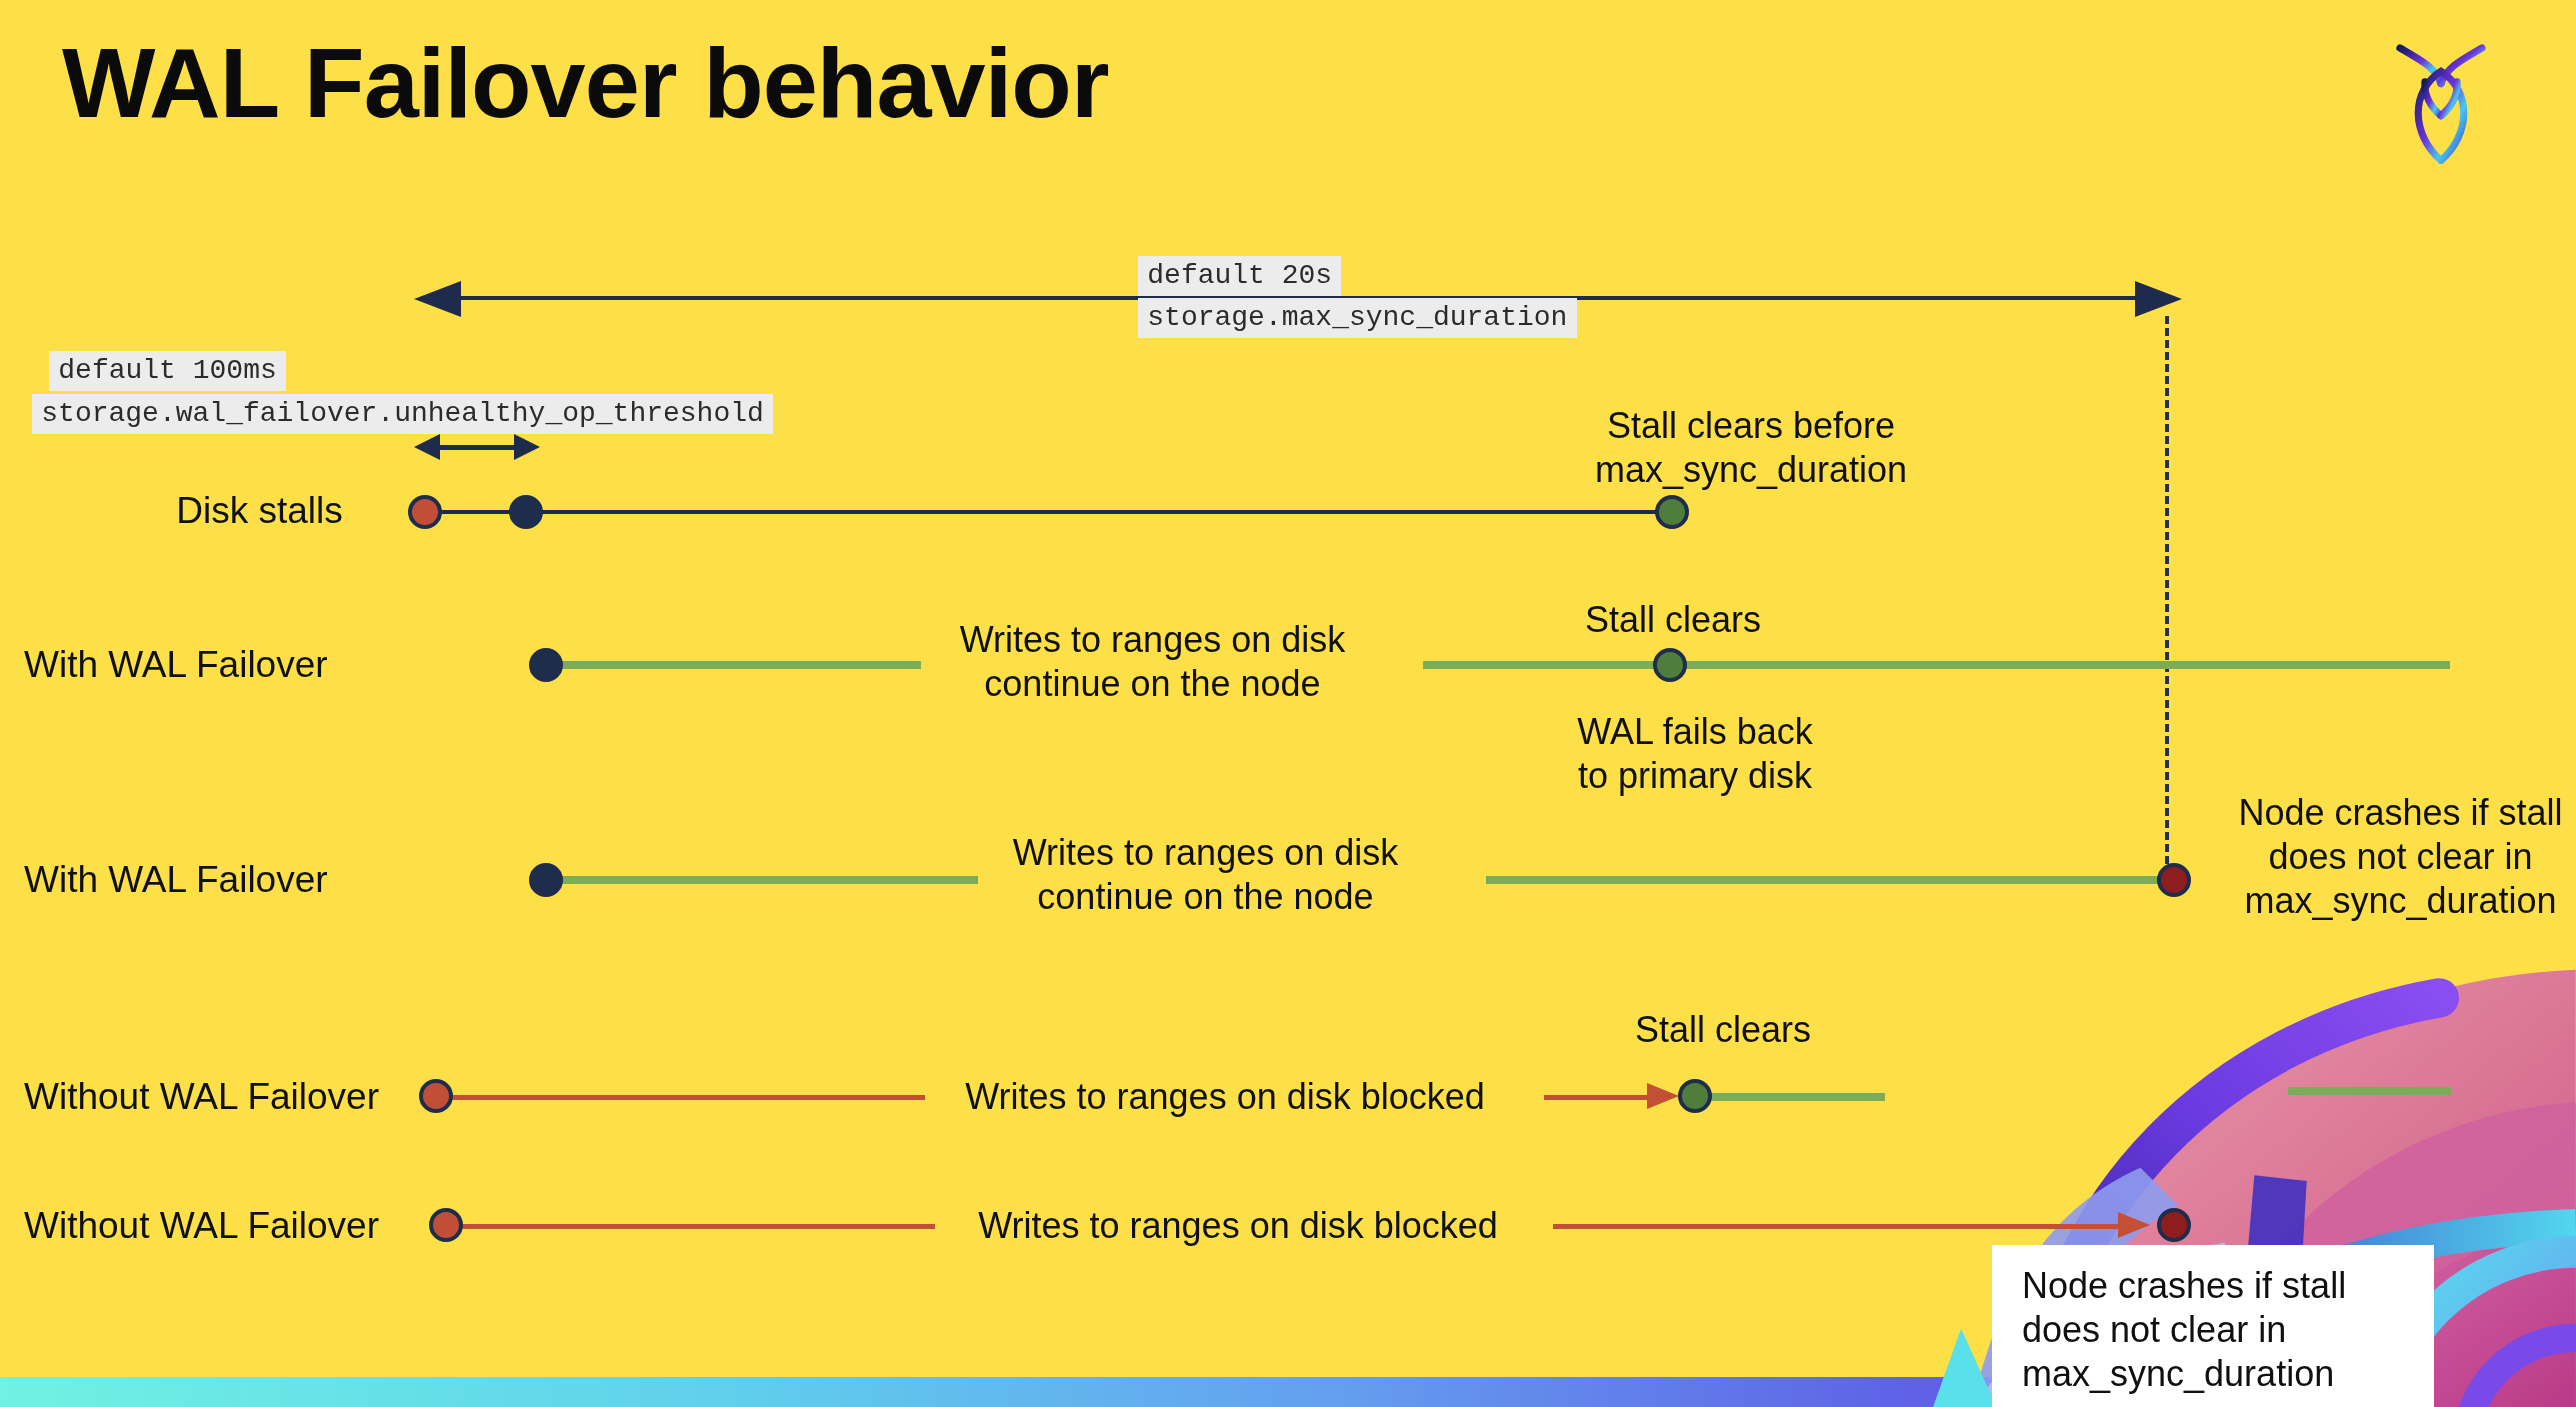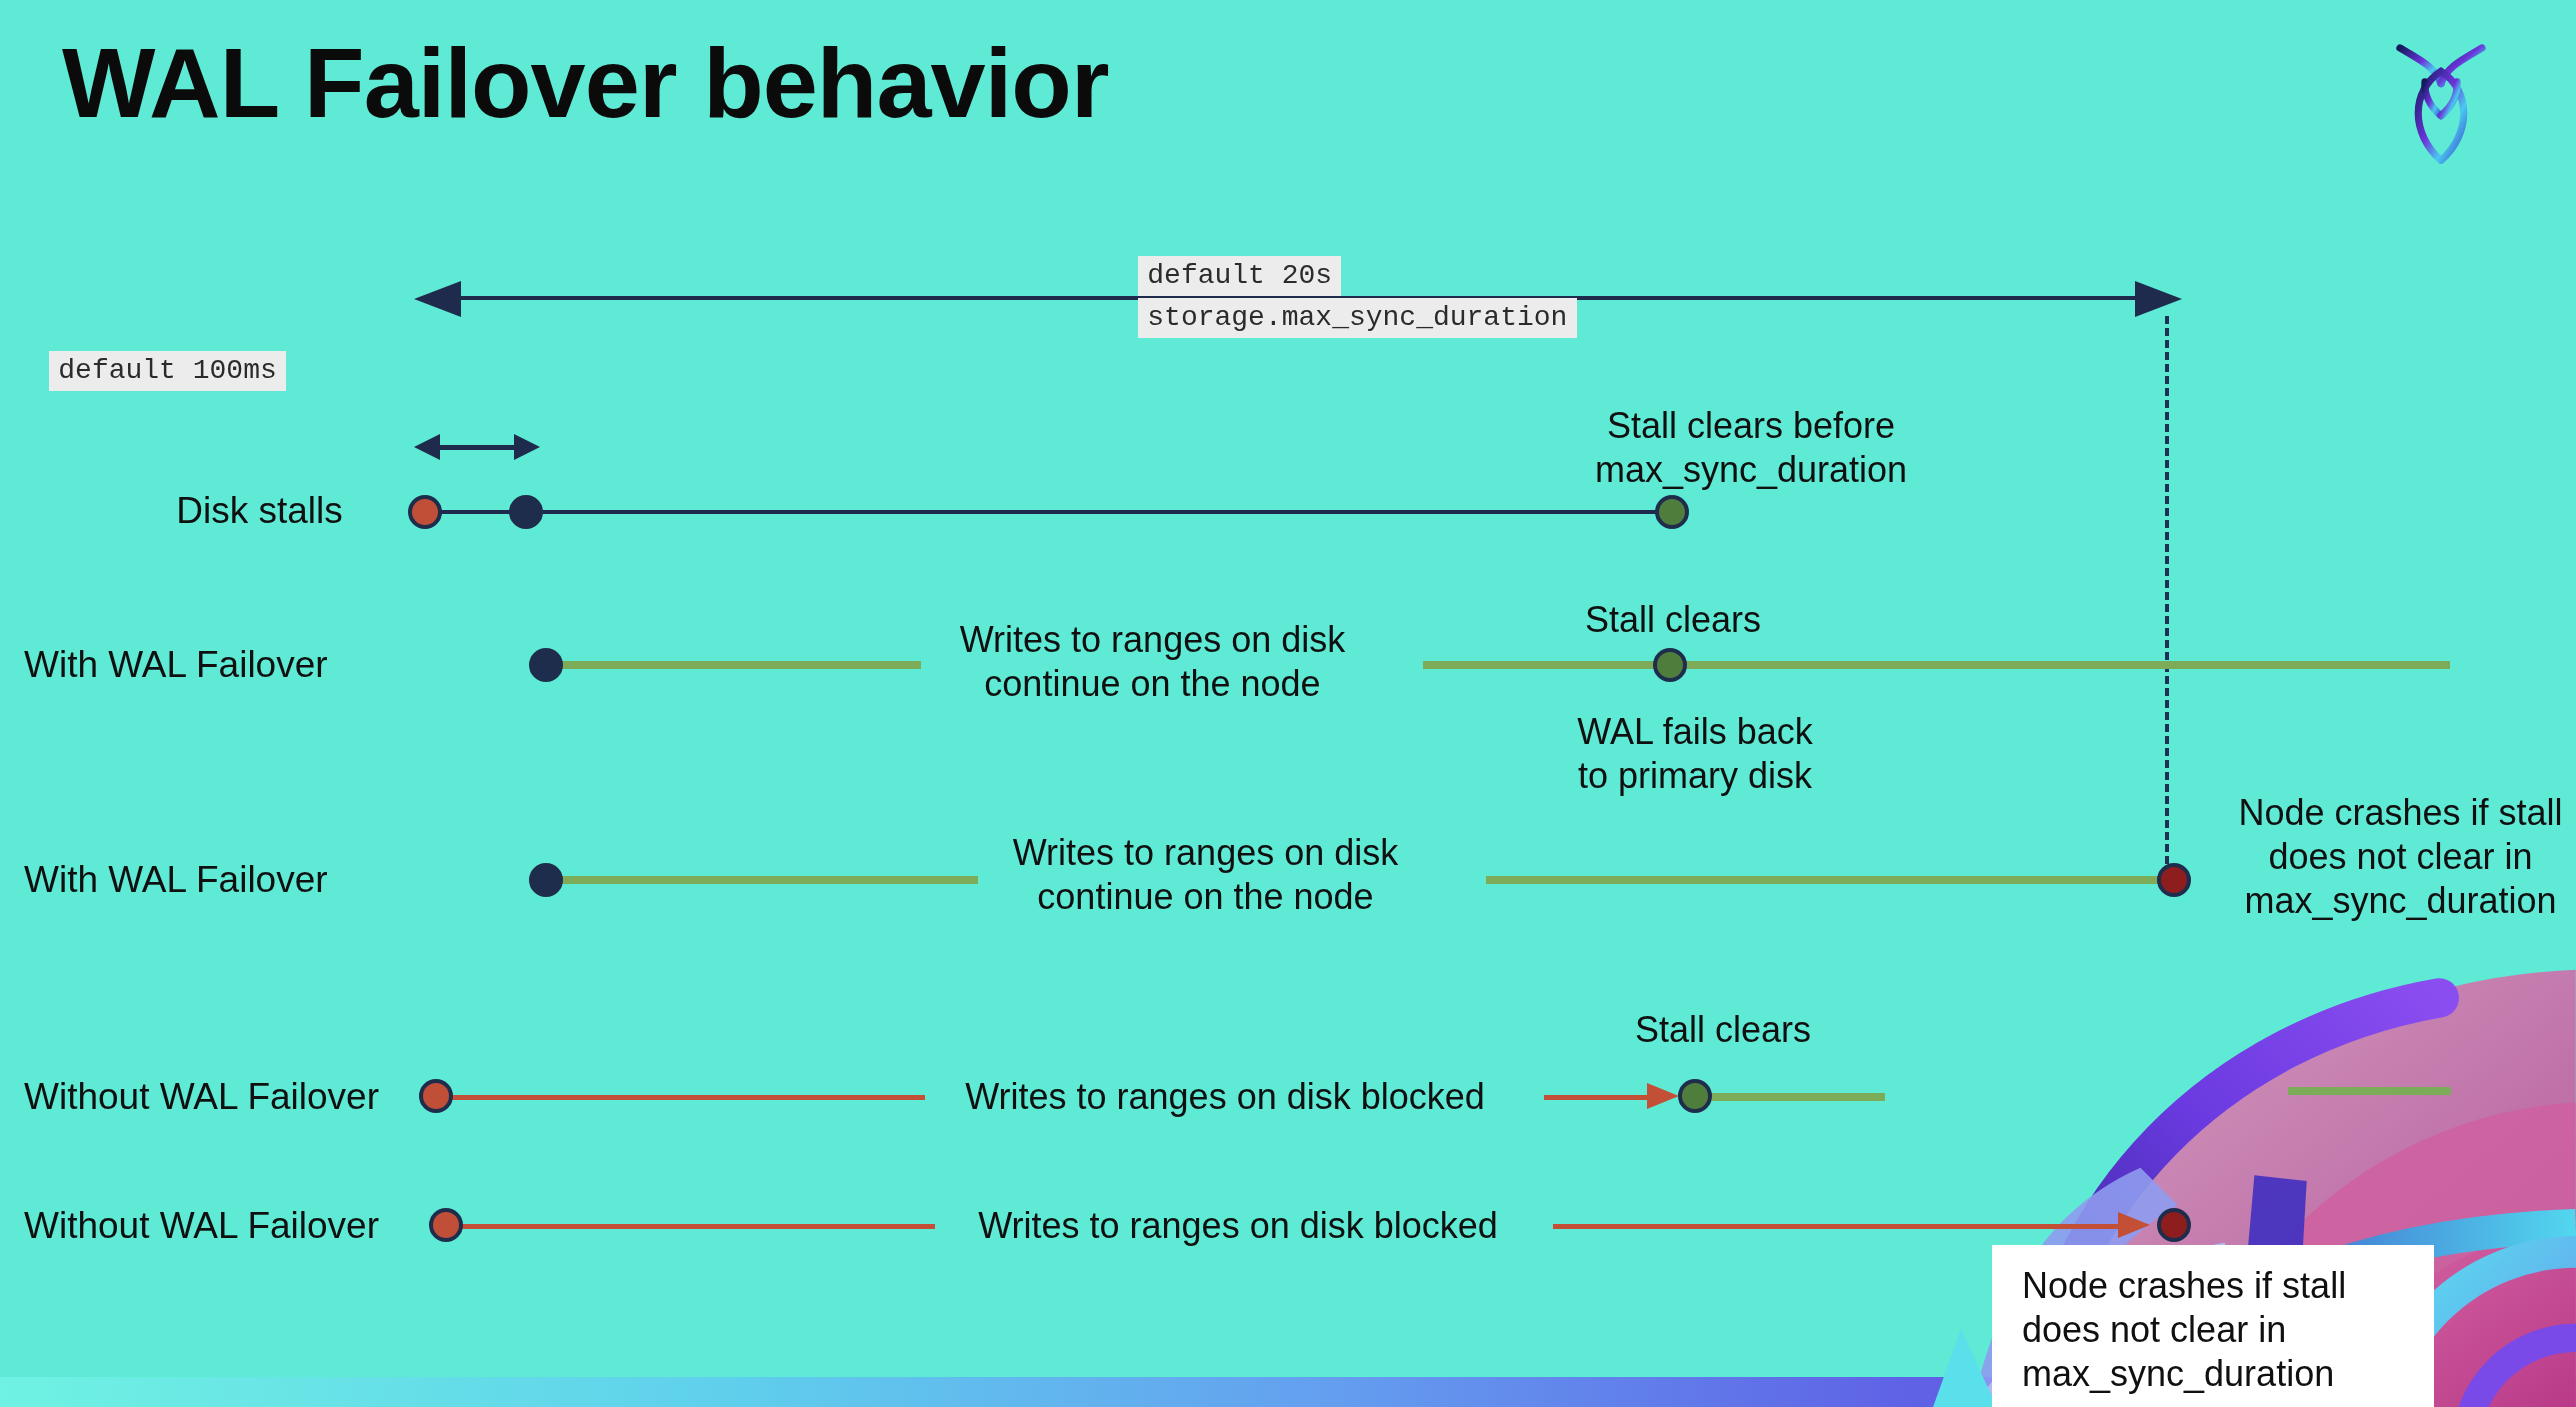--- a/index.html
+++ b/index.html
@@ -1,16 +1,16 @@
 <!DOCTYPE html>
 <html style="font-size:15px"><head>
 <meta charset="utf-8">
 <style>
   html,body{margin:0;padding:0;background:#ffffff;}
-  .stage{position:relative;width:2576px;height:1408px;background:#5eead4;overflow:hidden;
+  .stage{position:relative;width:2576px;height:1408px;background:#fde047;overflow:hidden;
          font-family:"Liberation Sans", sans-serif;}
   .title{position:absolute;left:62px;top:26px;font-size:99px;font-weight:800;
          letter-spacing:-0.9px;color:#0b0b0b;white-space:nowrap;}
   .chip{position:absolute;font-family:"Liberation Mono","DejaVu Sans Mono",monospace;
         font-size:28px;line-height:36px;color:#2b2b2b;background:#ececec;
         padding:1.9px 9.3px;white-space:pre;z-index:5;}
   .ann{position:absolute;font-size:36px;line-height:44px;color:#101010;
        white-space:pre-line;text-align:center;z-index:6;}
   .ann-left{text-align:center;}
   .rowlab{position:absolute;font-size:37px;color:#101010;white-space:nowrap;z-index:6;}
@@ -106,20 +106,21 @@
     </g>
   </svg>
 
   <div class="tl line-navy" style="left:455px;top:296px;width:1682px;"></div>
   <div class="ah ah-left-big" style="left:414px;top:281px;"></div>
   <div class="ah ah-right-big" style="left:2135px;top:281px;"></div>
   <div class="chip" style="left:1138px;top:256px;">default 20s</div>
   <div class="chip" style="left:1138px;top:298px;">storage.max_sync_duration</div>
 
   <div class="chip" style="left:49px;top:351px;">default 100ms</div>
+  <div class="chip" style="left:32px;top:394px;">storage.wal_failover.unhealthy_op_threshold</div>
   <div class="tl line-navy" style="left:436px;top:445px;width:82px;height:4.7px;"></div>
   <div class="ah ah-left-sm" style="left:414px;top:434px;"></div>
   <div class="ah ah-right-sm" style="left:514px;top:434px;"></div>
 
   <div class="dashline" style="left:2165px;top:316px;height:548px;"></div>
 
   <div class="rowlab rowlab-right" style="left:131px;top:490px;width:257px;">Disk stalls</div>
   <div class="tl line-navy" style="left:425px;top:510px;width:1247px;"></div>
   <div class="dot dot-red" style="left:425px;top:512px;"></div>
   <div class="dot dot-navy" style="left:526px;top:512px;"></div>

